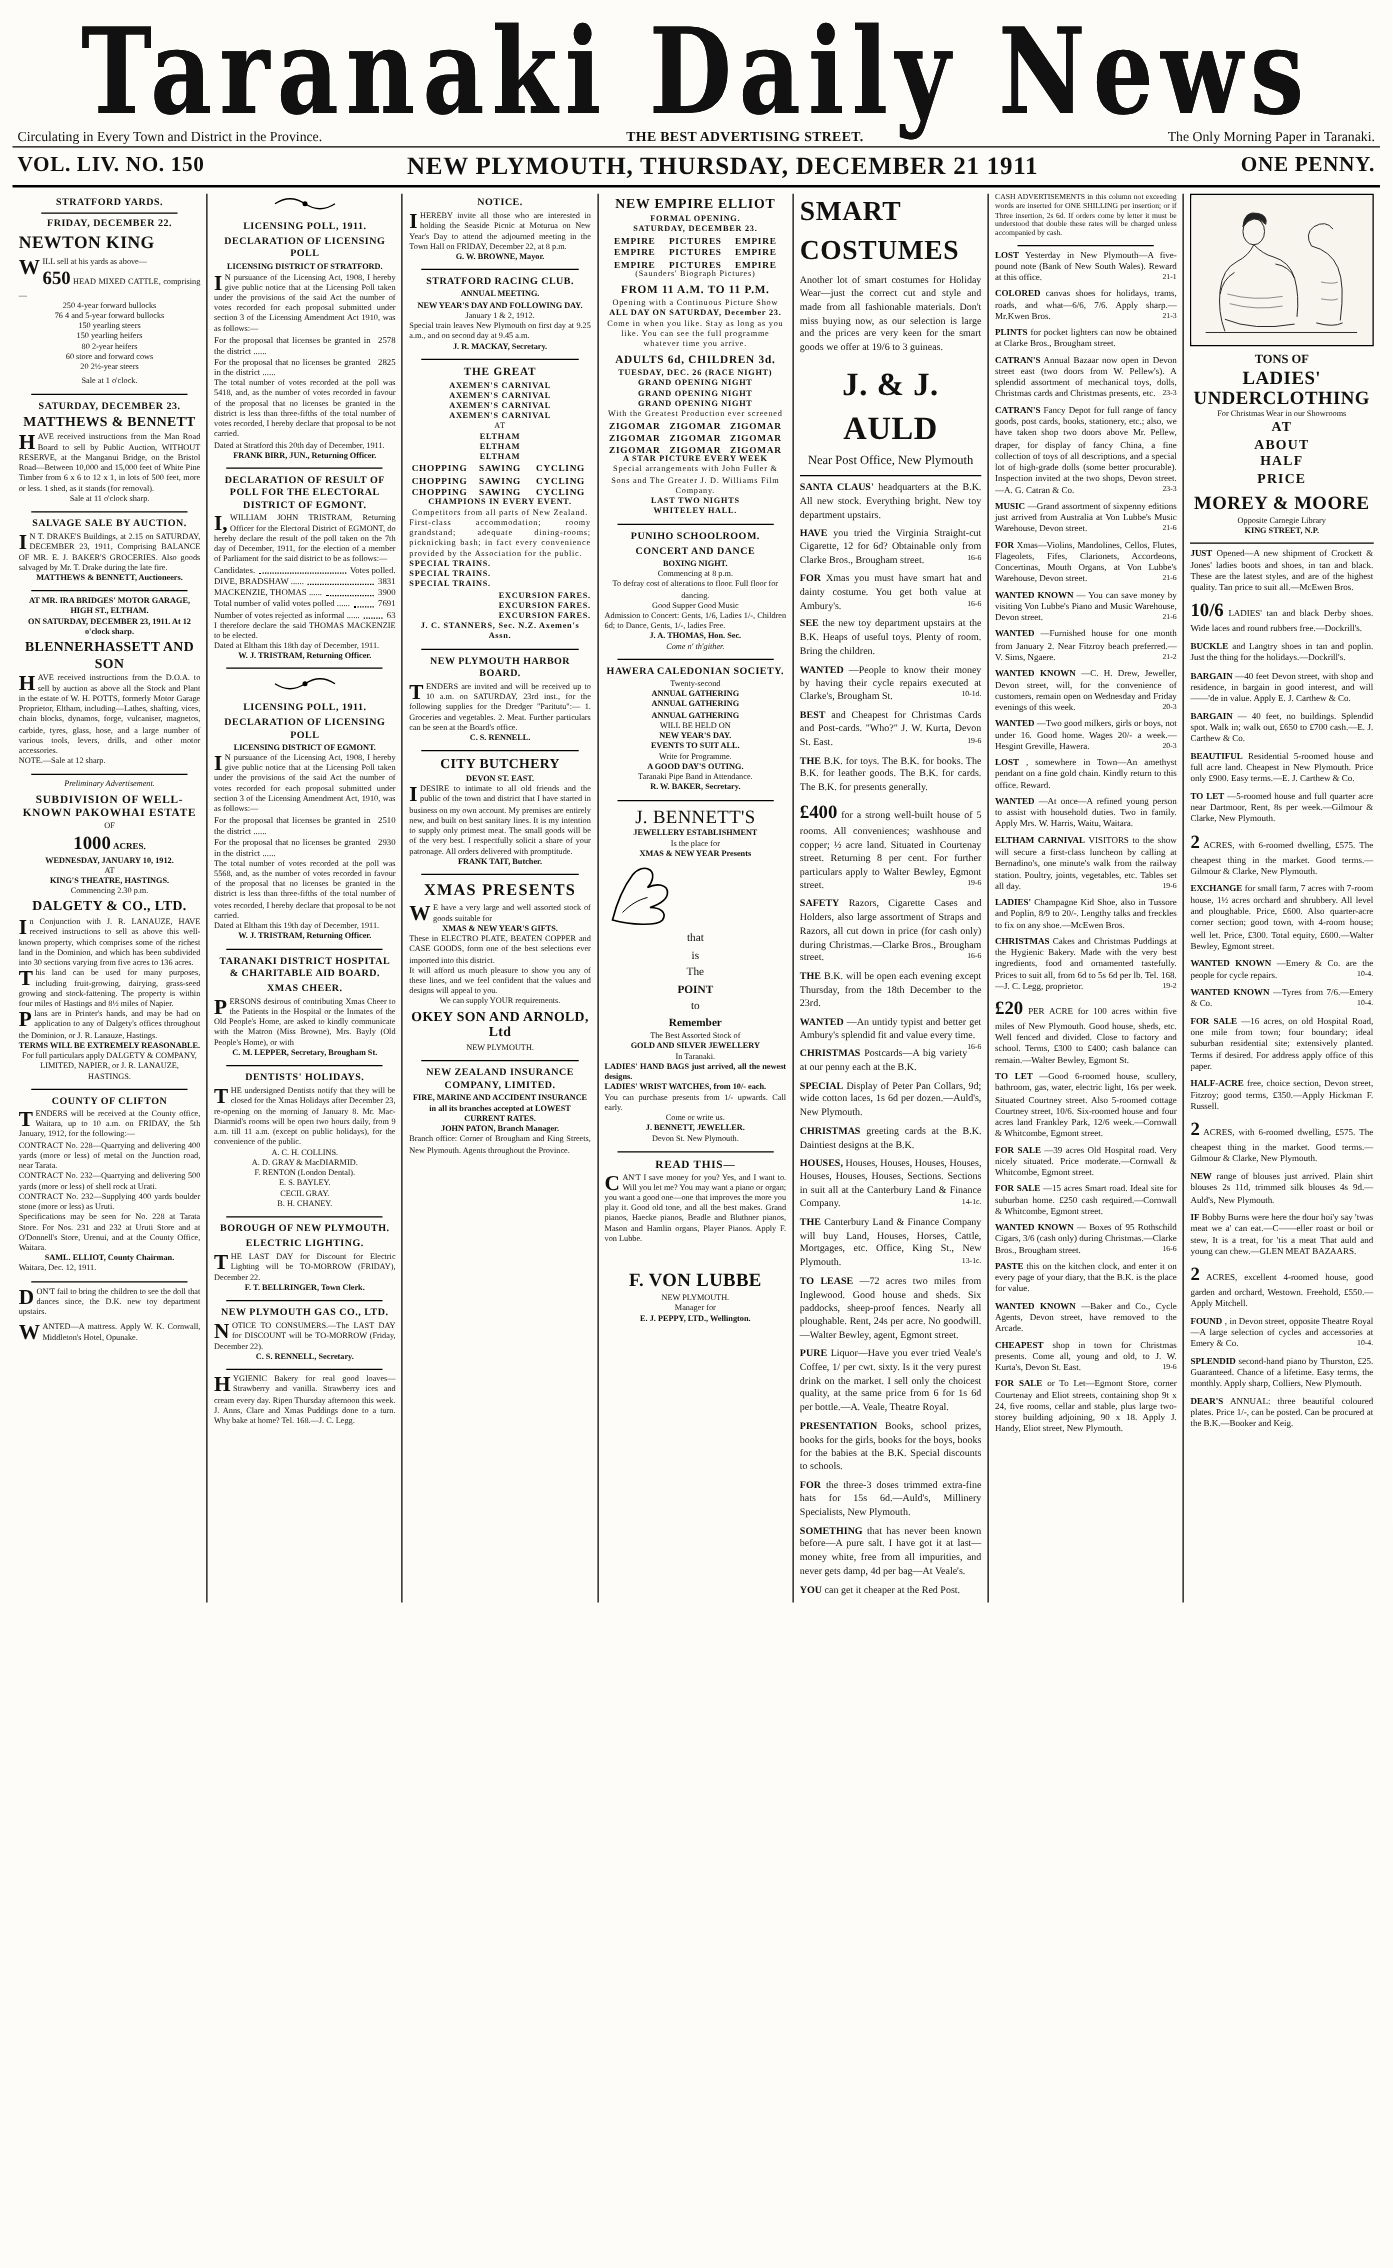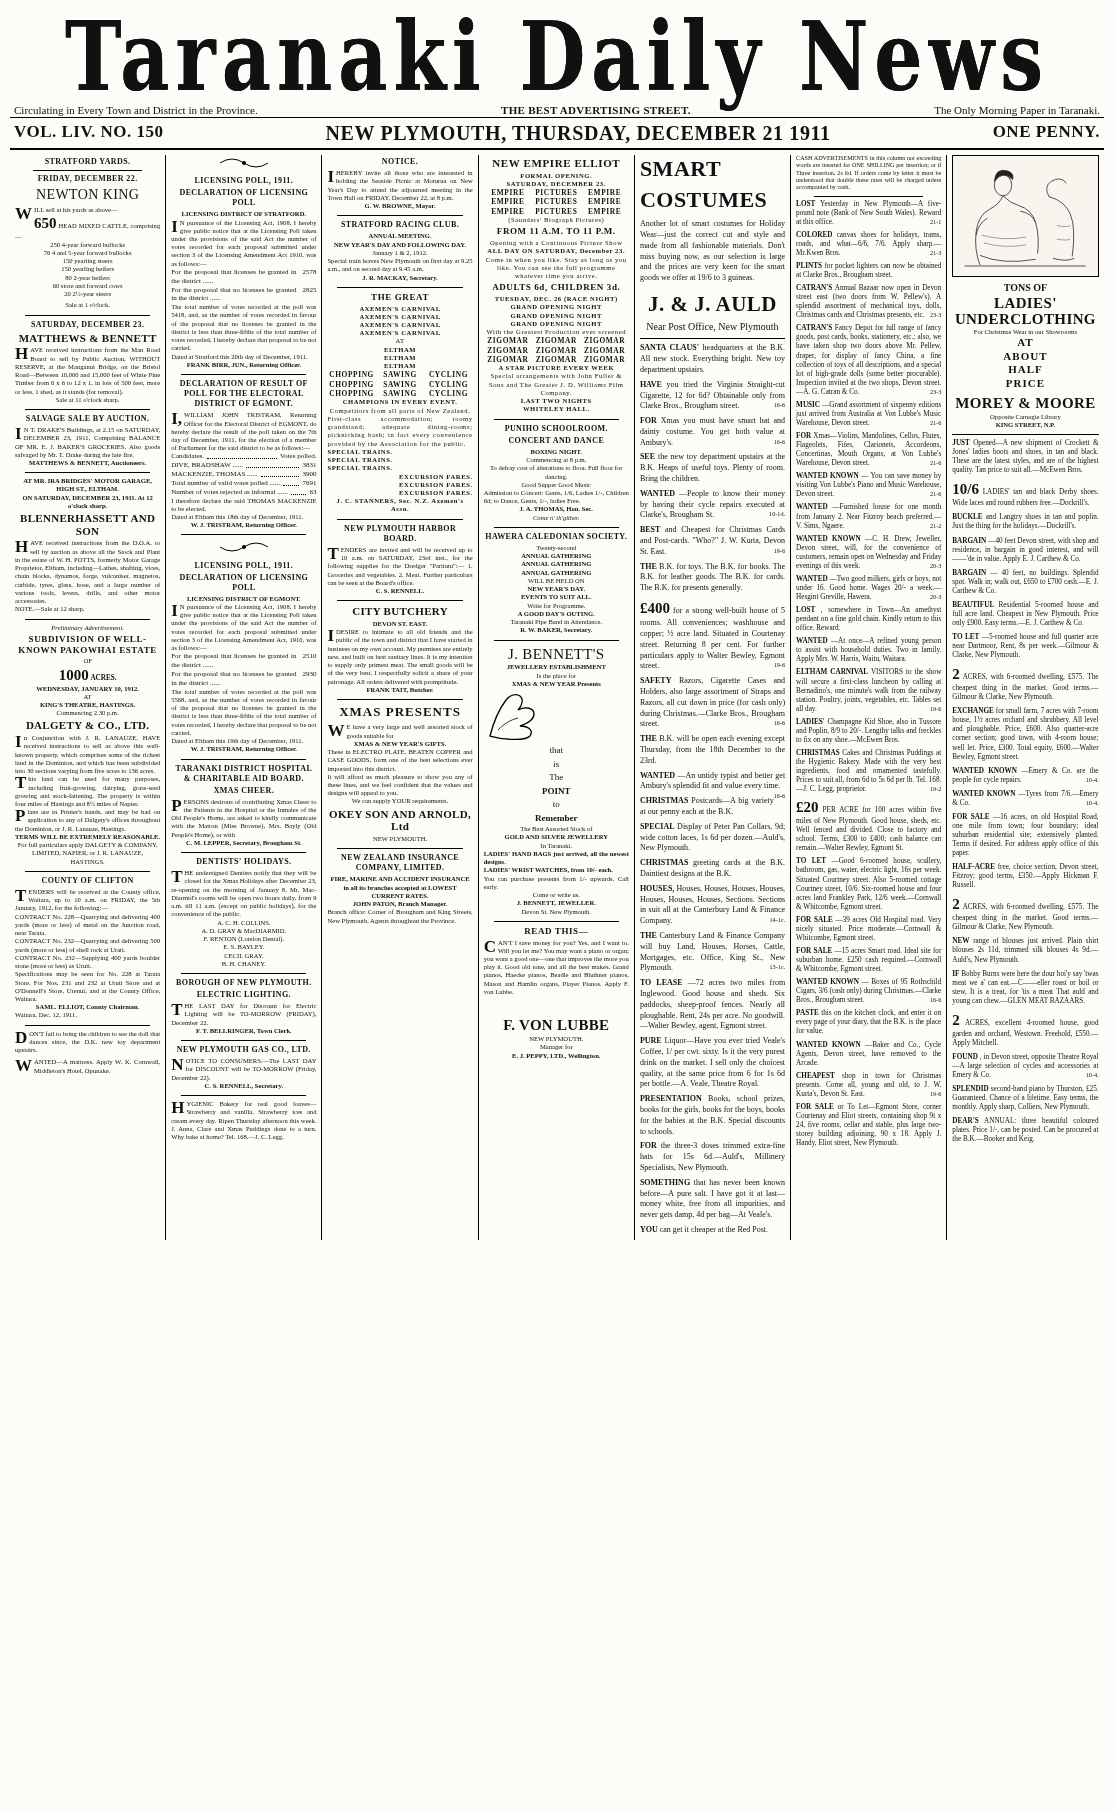--- a/index.html
+++ b/index.html
@@ -69,40 +69,40 @@
     text-align:justify;
   }
   .col:last-child{border-right:none;}
   .blk{margin-bottom:5px;}
   .rule{border-top:1px solid #000;margin:4px 10px;}
   .rule.thin{margin:3px 18px;}
   .hr-full{border-top:1px solid #000;margin:4px 0;}
   .ctr{text-align:center;}
   .bold{font-weight:bold;}
   .it{font-style:italic;}
-  .h1{font-size:14px;font-weight:normal;text-align:center;letter-spacing:.4px;line-height:1.1;margin:3px 0;}
+  .h1{font-size:14px;font-weight:bold;text-align:left;letter-spacing:.4px;line-height:1.1;margin:3px 0;}
   .h2{font-size:11px;font-weight:bold;text-align:center;letter-spacing:.3px;line-height:1.15;margin:2px 0;}
   .h3{font-size:9px;font-weight:bold;text-align:center;letter-spacing:.6px;line-height:1.2;margin:2px 0;}
   .h4{font-size:8px;font-weight:bold;text-align:center;letter-spacing:.4px;margin:2px 0;}
   .small{font-size:6.6px;line-height:1.25;}
   .tiny{font-size:6.1px;line-height:1.2;}
   .dropcap::first-letter{
     float:left;font-size:17px;line-height:13px;font-weight:bold;padding-right:2px;margin-top:1px;
   }
   .listline{display:flex;justify-content:space-between;font-size:7px;}
   .dots{flex:1;border-bottom:1px dotted #000;margin:0 3px 2px 3px;}
   .big-num{font-size:15px;font-weight:bold;}
   .spread{letter-spacing:2px;}
   .grid3{display:flex;justify-content:space-between;font-size:7.4px;font-weight:bold;letter-spacing:.3px;}
   .grid3 div{flex:1;text-align:center;}
   .classified{margin-bottom:4px;}
   .classified .lead{font-weight:bold;}
   .smart-col{font-size:8px;line-height:1.35;}
   .smartheads{font-size:22px;font-weight:bold;line-height:1.05;letter-spacing:.5px;margin:2px 0 8px 0;}
-  .auld{font-size:21px;font-weight:bold;text-align:center;letter-spacing:.5px;margin:6px 0 2px 0;}
+  .auld{font-size:26px;font-weight:bold;text-align:center;letter-spacing:.5px;margin:6px 0 2px 0;}
   .auldsub{text-align:center;font-size:10px;line-height:1.3;margin-bottom:4px;}
   .jb{font-size:15px;font-weight:normal;text-align:center;letter-spacing:.3px;}
   .point-list{font-size:9px;line-height:1.5;text-align:center;}
   .vonlubbe{font-size:15px;font-weight:bold;text-align:center;letter-spacing:.3px;margin-top:20px;}
   .engrav{
     border:1px solid #000;margin:0 0 5px 0;height:120px;position:relative;overflow:hidden;background:#f7f5ee;
   }
   .engrav svg{display:block;}
   .ladies{font-size:15px;font-weight:bold;text-align:center;line-height:1.1;letter-spacing:.4px;}
   .morey{font-size:15px;font-weight:bold;text-align:center;letter-spacing:.4px;margin-top:3px;}

